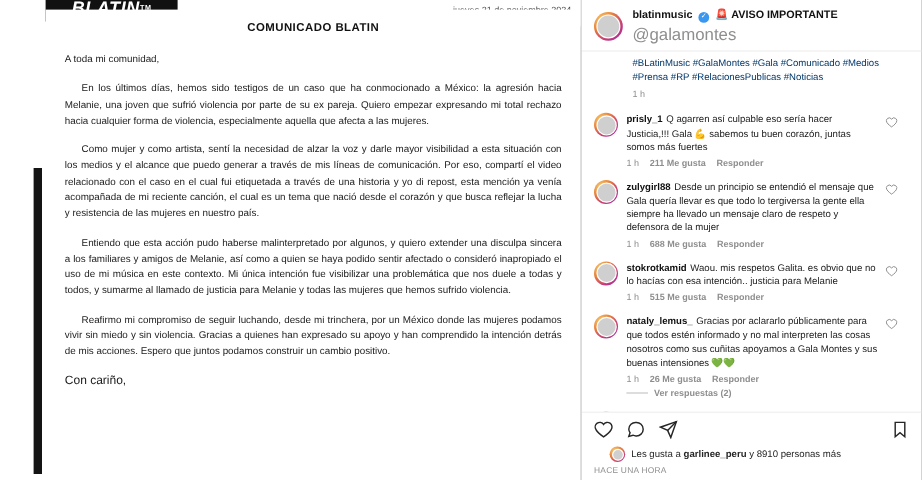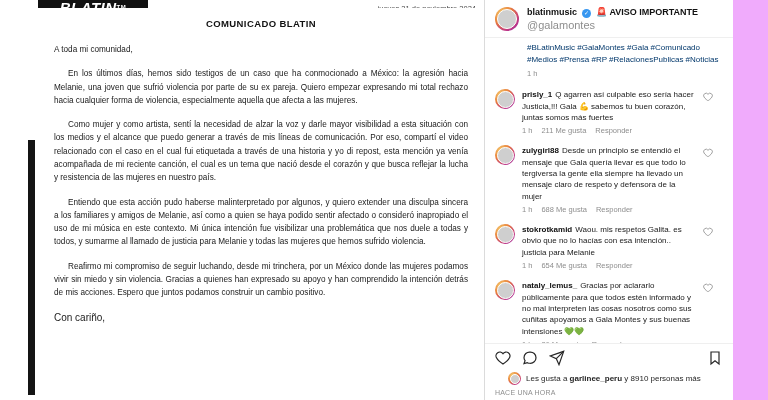--- a/index.html
+++ b/index.html
@@ -7,21 +7,21 @@
     margin: 0; padding: 0;
     width: 768px; height: 400px;
     overflow: hidden;
     background: #ffffff;
     font-family: "Liberation Sans", sans-serif;
   }
   .app {
     position: relative;
     width: 768px; height: 400px;
     display: flex;
-    background: #f0abfc;
+    background: #404040;
   }
 
   
   .post-pane {
     position: relative;
     width: 484px;
     height: 400px;
     background: #ffffff;
     overflow: hidden;
   }
@@ -95,21 +95,21 @@
     position: absolute;
     left: 28px;
     top: 140px;
     width: 7px;
     height: 255px;
     background: #141414;
   }
 
   
   .side-pane {
-    width: 249px;
+    width: 284px;
     height: 400px;
     border-left: 1px solid #dbdbdb;
     background: #ffffff;
     display: flex;
     flex-direction: column;
     position: relative;
   }
 
   .side-header {
     display: flex;
@@ -154,21 +154,21 @@
     margin: 0 3px;
     vertical-align: middle;
   }
   .hdr-caption {
     font-size: 9px;
     color: #111;
     font-weight: bold;
   }
   .hdr-row { display: flex; align-items: baseline; flex-wrap: wrap; gap: 2px; }
   .hdr-sub {
-    font-size: 11px;
+    font-size: 14px;
     color: #8e8e8e;
     margin-top: 1px;
   }
   .hdr-text { flex: 1 1 auto; min-width: 0; }
 
   .caption-block {
     padding: 4px 10px 4px 42px;
     flex: 0 0 auto;
   }
   .hashtags {
@@ -207,21 +207,21 @@
     color: #111;
     margin-right: 3px;
   }
   .c-meta {
     display: flex;
     gap: 9px;
     margin-top: 3px;
     font-size: 7.5px;
     color: #8e8e8e;
   }
-  .c-meta .bold { font-weight: normal; }
+  .c-meta .bold { font-weight: bold; }
   .c-replies {
     display: flex;
     align-items: center;
     gap: 5px;
     margin: 3px 0 1px 0;
     font-size: 7.5px;
     color: #8e8e8e;
     font-weight: bold;
   }
   .c-replies .line {
@@ -379,21 +379,21 @@
       </div>
 
       <div class="comment">
         <div class="avatar sm"></div>
         <div class="c-body">
           <div class="c-text">
             <span class="c-user">stokrotkamid</span><span>Waou. mis respetos Galita. es obvio que no lo hacías con esa intención.. justicia para Melanie</span>
           </div>
           <div class="c-meta">
             <span>1 h</span>
-            <span class="bold">654 Me gusta</span>
+            <span class="bold">515 Me gusta</span>
             <span class="bold">Responder</span>
           </div>
         </div>
         <span class="heart-sm">
           <svg viewBox="0 0 24 24" fill="none" stroke="currentColor" stroke-width="2">
               <path d="M12 21s-7.5-4.9-9.5-9A5.3 5.3 0 0112 5.5 5.3 5.3 0 0121.5 12c-2 4.1-9.5 9-9.5 9z"></path>
             </svg>
         </span>
       </div>
 

